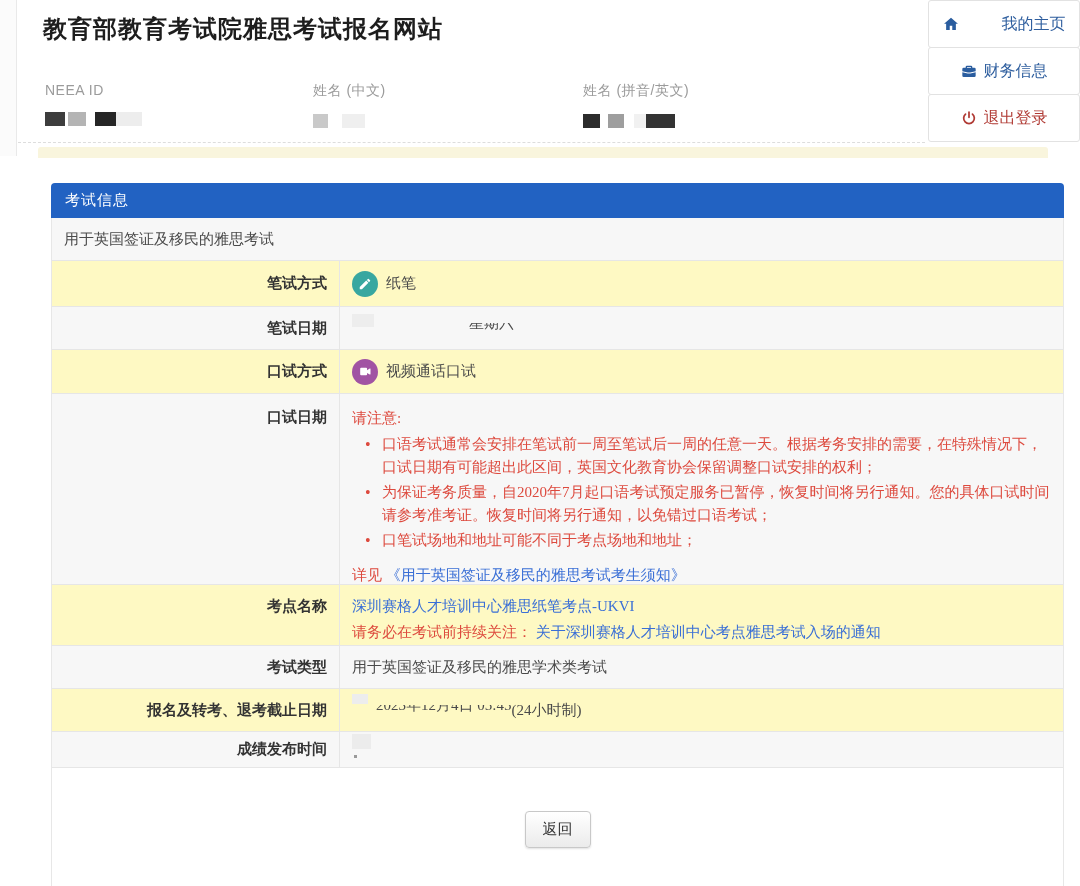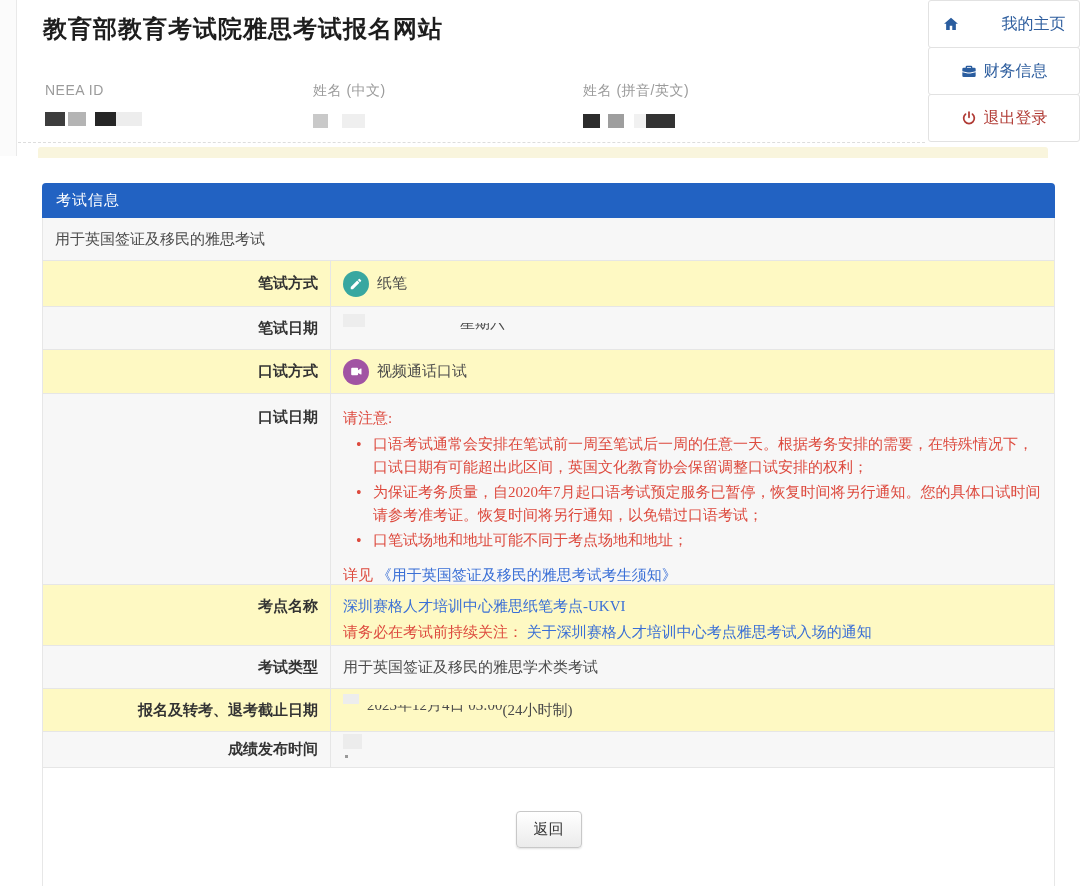--- a/index.html
+++ b/index.html
@@ -24,21 +24,21 @@
   .menu-item:first-child { margin-top:0;gap:43px; }
   .menu-item span.lbl-txt { font-size:16px; }
   .m-blue span.lbl-txt { color:#2e5e9e; }
   .m-red  span.lbl-txt { color:#b03a34; }
   .mi-icon { width:16px; height:16px; display:inline-flex; }
 
   
   .ystrip { position:absolute; left:38px; top:147px; width:1010px; height:11px; background:#f9f5dd; border-radius:3px 3px 0 0; }
 
   
-  .panel { position:absolute; left:42px; top:183px; width:1013px; }
+  .panel { position:absolute; left:51px; top:183px; width:1013px; }
   .panel-hdr { height:35px; line-height:35px; background:#2262c2; color:#fff; font-size:15px; padding-left:14px;
                border-radius:4px 4px 0 0; letter-spacing:1px; }
   .tbody { border-left:1px solid #e7e7e7; border-right:1px solid #e7e7e7; }
   .row { display:flex; border-bottom:1px solid #e6e6e6; }
   .row.odd  { background:#f7f7f7; }
   .row.even { background:#fef9c3; }
   .lbl { width:288px; min-width:288px; font-weight:700; font-size:15px; color:#333; text-align:right;
          padding:0 12px 0 6px; display:flex; justify-content:flex-end; align-items:center; border-right:1px solid #e6e6e6; }
   .lbl.top { align-items:flex-start; padding-top:14px; }
   .val { flex:1; font-size:15px; color:#4a4a4a; padding:0 12px; display:flex; align-items:center; }
@@ -209,21 +209,21 @@
     <div class="row odd h43">
       <div class="lbl">考试类型</div>
       <div class="val">用于英国签证及移民的雅思学术类考试</div>
     </div>
 
     <div class="row even h43">
       <div class="lbl">报名及转考、退考截止日期</div>
       <div class="val">
         <span class="redact" style="width:16px;height:10px;align-self:flex-start;margin-top:5px;margin-right:8px;background:#ededed;"></span>
         <span class="clipwrap">
-          <span class="clipinner">2023年12月4日 03:00</span>
+          <span class="clipinner">2023年12月4日 05:45</span>
         </span>
         <span>(24小时制)</span>
       </div>
     </div>
 
     <div class="row odd h36">
       <div class="lbl">成绩发布时间</div>
       <div class="val">
         <span style="display:inline-flex;flex-direction:column;align-self:flex-start;margin-top:2px;">
           <span class="redact" style="width:19px;height:15px;background:#ececec;"></span>

